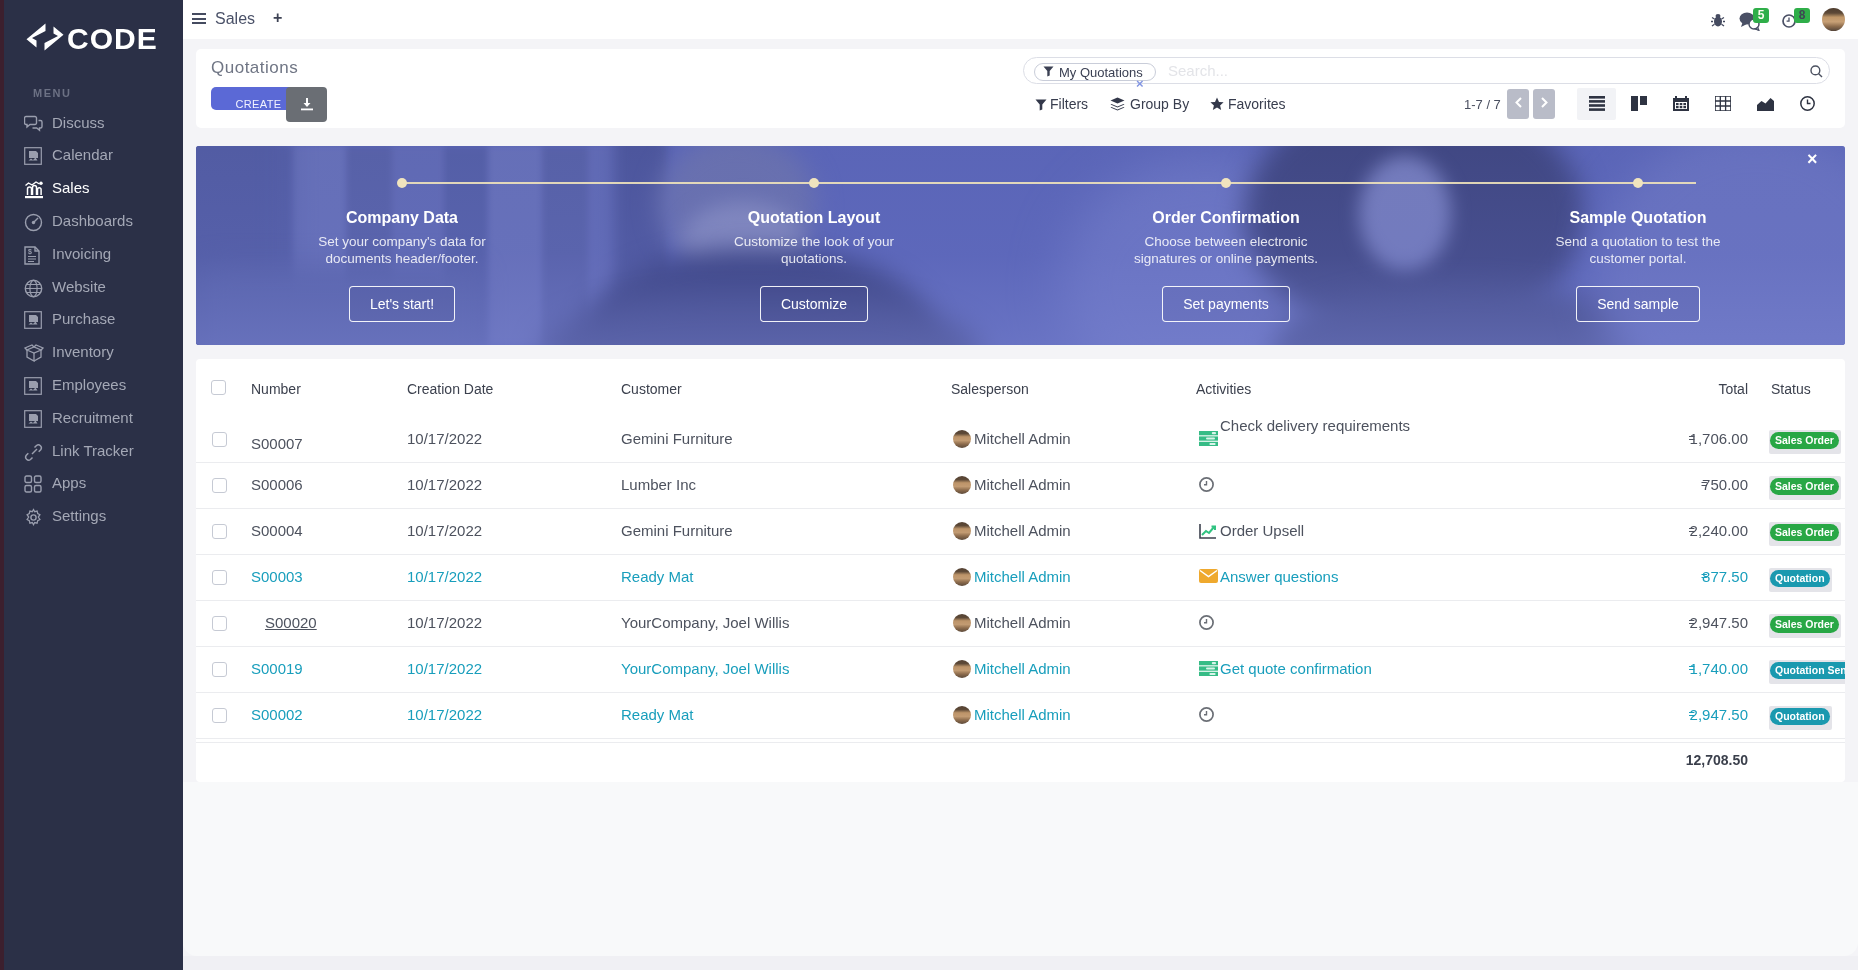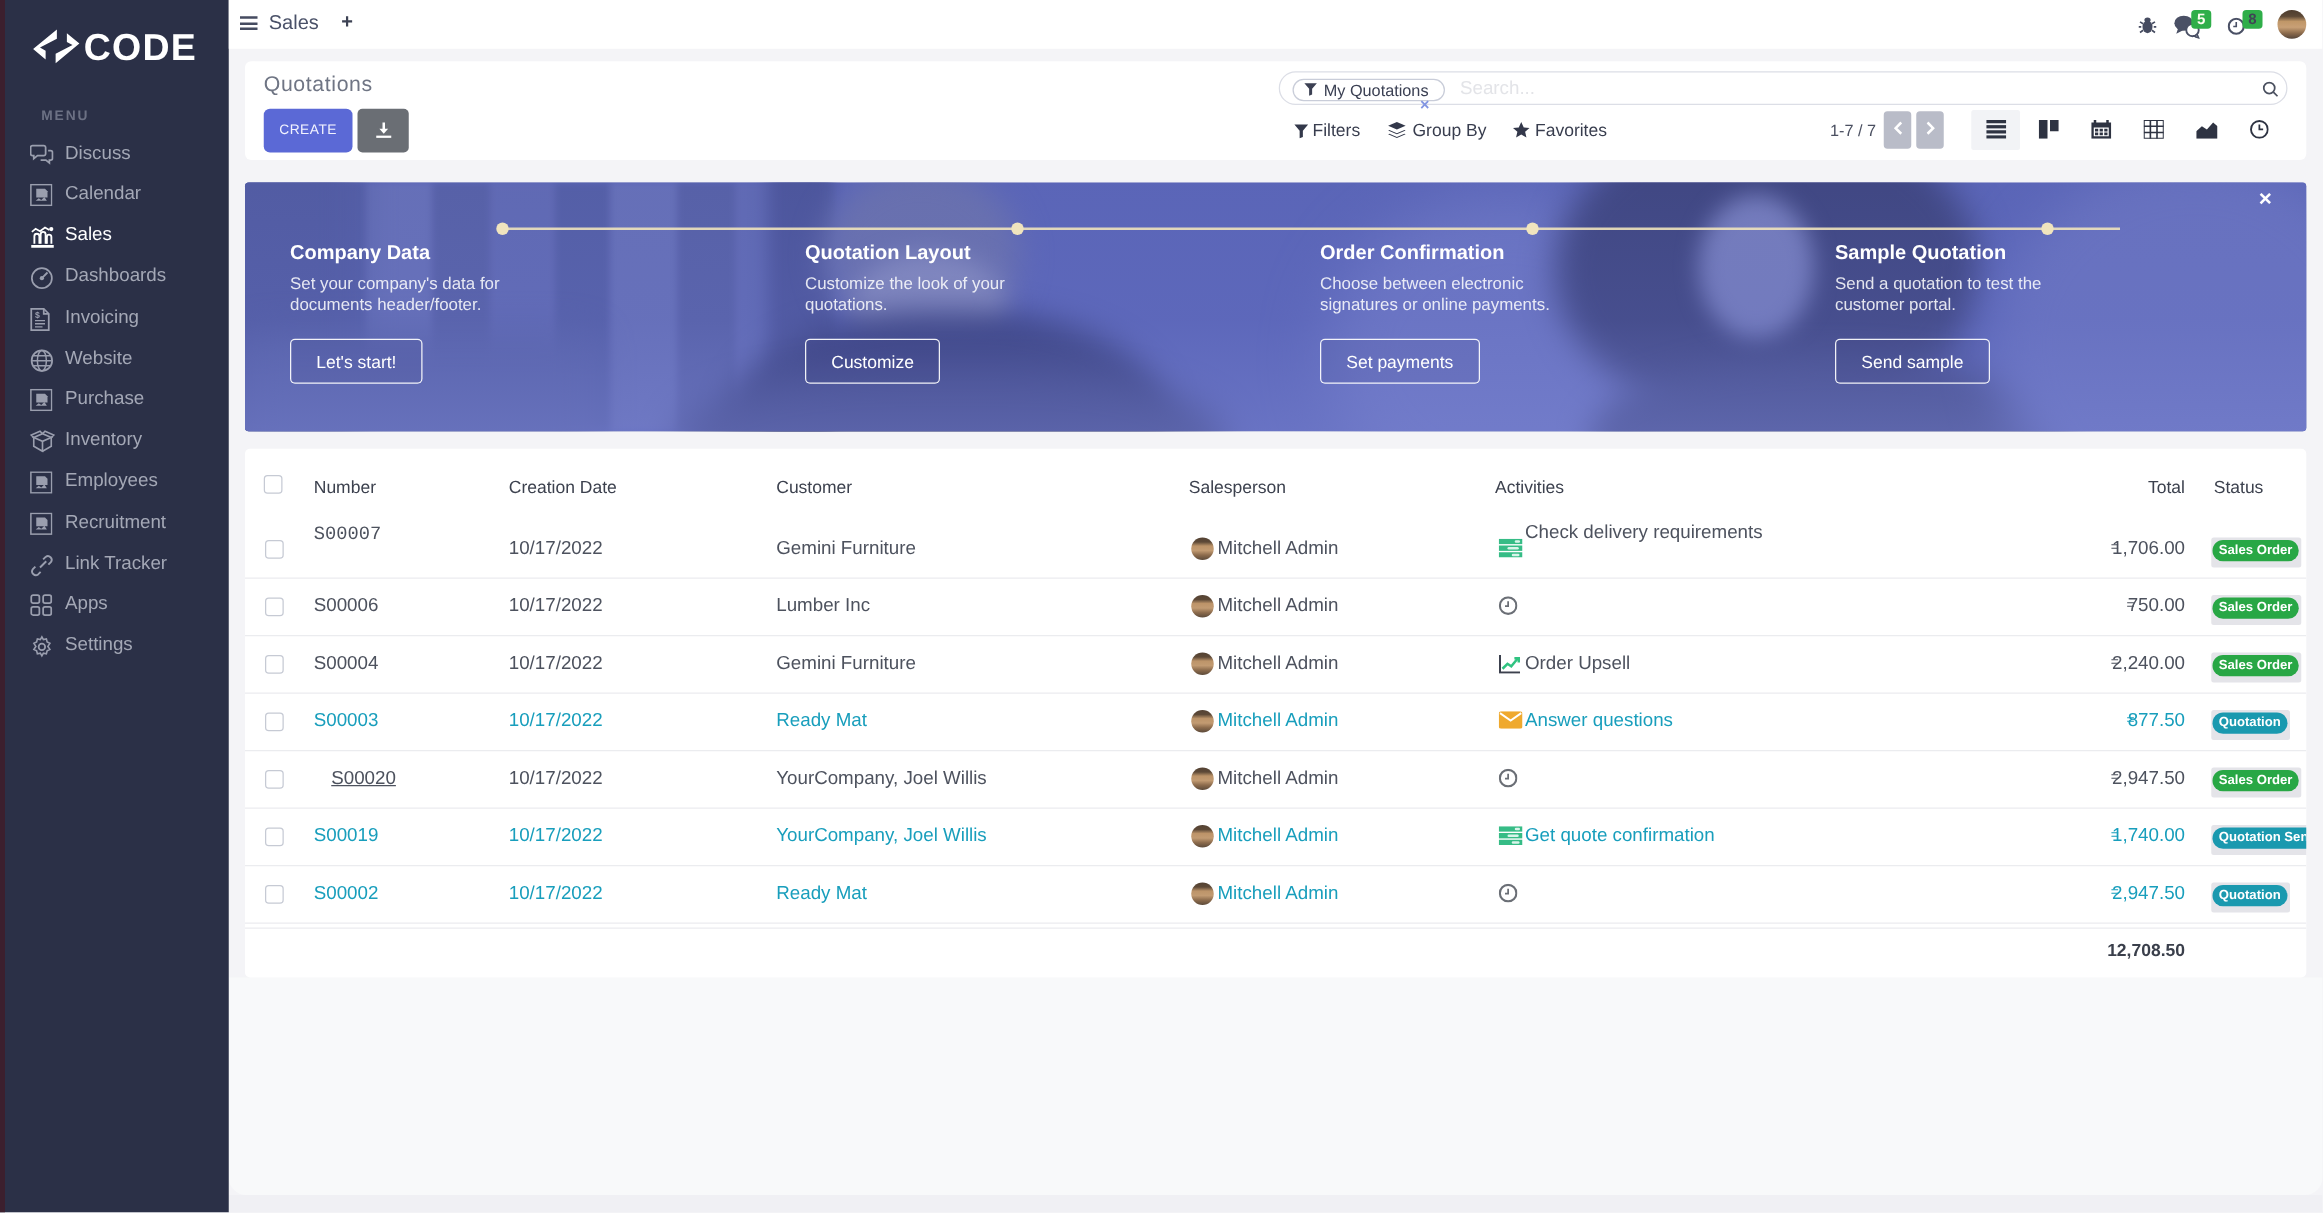--- a/index.html
+++ b/index.html
@@ -13,40 +13,40 @@
 .mitem .mic{position:absolute;left:24px;top:8px;}
 .mitem .mtx{position:absolute;left:52px;top:7px;}
 .mitem.active{color:#fff;}
 #topbar{position:absolute;left:183px;top:0;width:1675px;height:39px;background:#fff;}
 #hamb{position:absolute;left:192px;top:13px;width:14px;height:12px;}
 #hamb div{height:2px;background:#454b60;margin-bottom:2.5px;}
 #tbsales{position:absolute;left:215px;top:10px;font-size:16px;color:#4a5168;}
 #tbplus{position:absolute;left:273px;top:9px;font-size:16px;font-weight:bold;color:#3d4254;}
 #cpcard{position:absolute;left:196px;top:49px;width:1649px;height:79px;background:#fff;border-radius:5px;}
 #qtitle{position:absolute;left:211px;top:58px;font-size:17px;color:#6f7584;letter-spacing:.5px;}
-#createbtn{position:absolute;left:211px;top:87px;width:71px;height:35px;background:#5b69d6;border-radius:5px;color:#f2f3ff;font-size:11px;letter-spacing:.4px;text-align:center;line-height:35px;}
+#createbtn{position:absolute;left:211px;top:87px;width:71px;height:23px;background:#5b69d6;border-radius:5px;color:#f2f3ff;font-size:11px;letter-spacing:.4px;text-align:center;line-height:35px;padding-left:12px;}
 #dlbtn{position:absolute;left:286px;top:87px;width:41px;height:35px;background:#6a6e74;border-radius:4px;}
 #dlbtn svg{margin:10px auto 0;}
 #searchbar{position:absolute;left:1023px;top:57px;width:807px;height:27px;background:#fff;border:1px solid #dcdee6;border-radius:14px;box-sizing:border-box;}
 #chip{position:absolute;left:1034px;top:63px;width:122px;height:18px;border:1px solid #c9cdd9;border-radius:10px;background:#fff;box-sizing:border-box;}
 #chiptext{position:absolute;left:1059px;top:65px;font-size:13px;color:#3b4053;}
 #chipx{position:absolute;left:1136px;top:76px;font-size:13px;color:#8295e2;font-weight:bold;}
 #searchph{position:absolute;left:1168px;top:62px;font-size:15px;color:#e3e4e8;}
 .ficon{position:absolute;top:96px;}
 .ftext{position:absolute;top:96px;font-size:14px;color:#383d4e;text-align:right;}
 #pagertxt{position:absolute;left:1464px;top:97px;font-size:13px;color:#4a4f60;}
 .pbtn{position:absolute;top:89px;width:22px;height:30px;background:#b9bcc8;border-radius:3px;}
 .pbtn svg{margin:8px auto 0;}
 #lvactive{position:absolute;left:1577px;top:88px;width:39px;height:32px;background:#f2f3f6;border-radius:2px;}
 .vicon{position:absolute;top:96px;}
 #banner{position:absolute;left:196px;top:146px;width:1649px;height:199px;border-radius:3px;overflow:hidden;background:#5a65b5;}
 .bsh{position:absolute;border-radius:50%;}
 #bandots{position:absolute;left:206px;top:36px;width:1294px;border-top:2px solid rgba(240,227,187,.9);}
 .bdot{position:absolute;top:32px;width:10px;height:10px;border-radius:50%;background:#f0e4bE;}
-.step{position:absolute;top:48px;width:340px;color:#fff;}
+.step{position:absolute;top:63px;width:340px;text-align:center;color:#fff;}
 .step .st{font-size:16px;font-weight:bold;margin-bottom:6px;}
 .step .sd{font-size:13.5px;line-height:17px;color:rgba(255,255,255,.85);}
 .step .sb{display:inline-block;margin-top:19px;padding:0 20px;height:34px;line-height:34px;border:1px solid rgba(255,255,255,.92);border-radius:4px;font-size:14px;background:rgba(35,40,85,.08);}
 #banx{position:absolute;left:1611px;top:3px;color:#fff;font-size:18px;font-weight:bold;}
 #tcard{position:absolute;left:196px;top:359px;width:1649px;height:423px;background:#fff;border-radius:4px;overflow:hidden;}
 .hl{position:absolute;top:22px;font-size:14px;color:#3c414e;white-space:nowrap;}
 .rowline{position:absolute;left:0;width:1649px;height:1px;background:#ebecef;}
 .cell{position:absolute;font-size:15px;color:#4d525e;white-space:nowrap;}
 .cyan{color:#189ebc !important;}
 .cb{position:absolute;width:13px;height:13px;border:1px solid #c6cad4;border-radius:3px;background:#fff;}
@@ -377,21 +377,21 @@
 <div class="cb" style="left:15px;top:21px;"></div>
 <div class="hl" style="left:55px;">Number</div>
 <div class="hl" style="left:211px;">Creation Date</div>
 <div class="hl" style="left:425px;">Customer</div>
 <div class="hl" style="left:755px;">Salesperson</div>
 <div class="hl" style="left:1000px;">Activities</div>
 <div class="hl" style="left:1392px;width:160px;text-align:right;">Total</div>
 <div class="hl" style="left:1575px;">Status</div>
 <div class="rowline" style="top:102.5px;"></div>
 <div class="cb" style="left:16px;top:72.5px;"></div>
-<div class="cell" style="left:55px;top:60px;font-family:Liberation Mono, monospace;">S00007</div>
+<div class="cell" style="left:55px;top:76px;">S00007</div>
 <div class="cell" style="left:211px;top:70.5px;">10/17/2022</div>
 <div class="cell" style="left:425px;top:70.5px;">Gemini Furniture</div>
 <div class="avatar" style="left:757px;top:70.5px;"></div>
 <div class="cell" style="left:778px;top:70.5px;">Mitchell Admin</div>
 <div class="aicon" style="left:1003px;top:71.5px;">
         <svg width="19" height="15" viewBox="0 0 19 15">
           <rect x="0" y="0" width="19" height="4.3" fill="#36bc86"></rect>
           <rect x="0" y="5.4" width="19" height="4.3" fill="#36bc86"></rect>
           <rect x="0" y="10.8" width="19" height="4.2" fill="#36bc86"></rect>
           <rect x="12.8" y="1.1" width="4.2" height="2.1" rx="1" fill="#d9f4ea"></rect>

